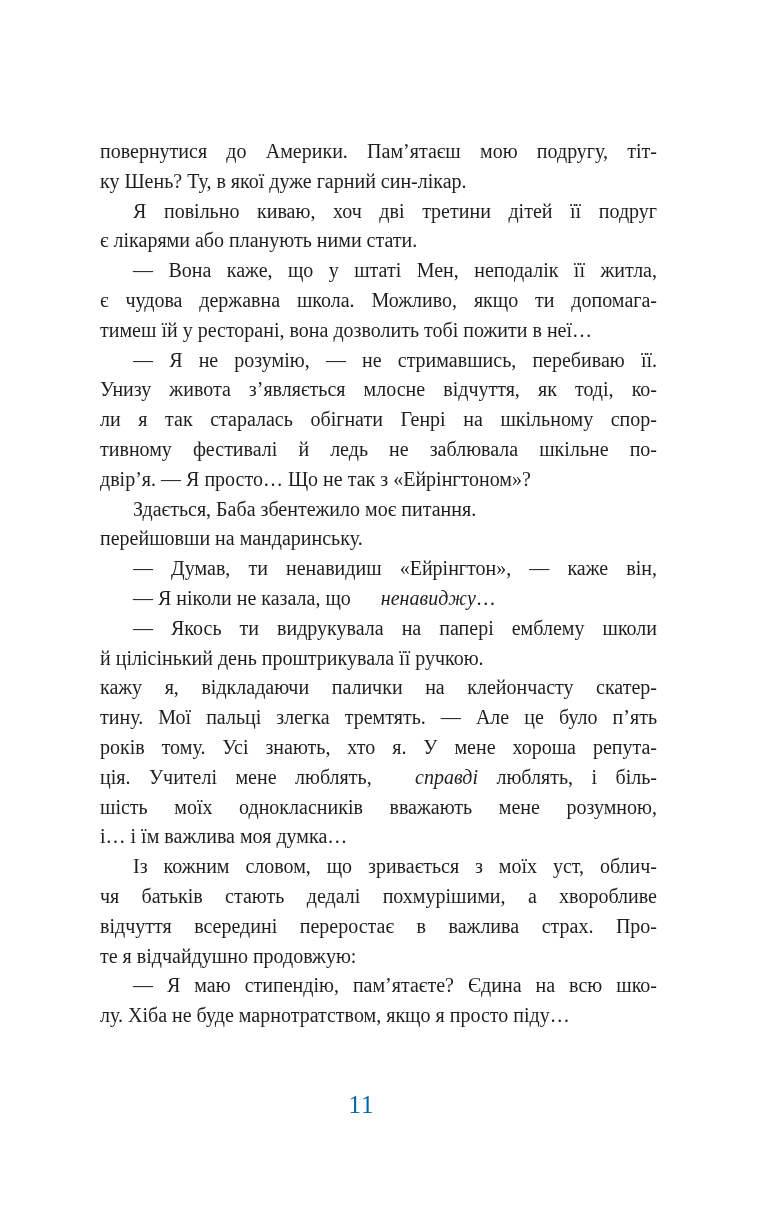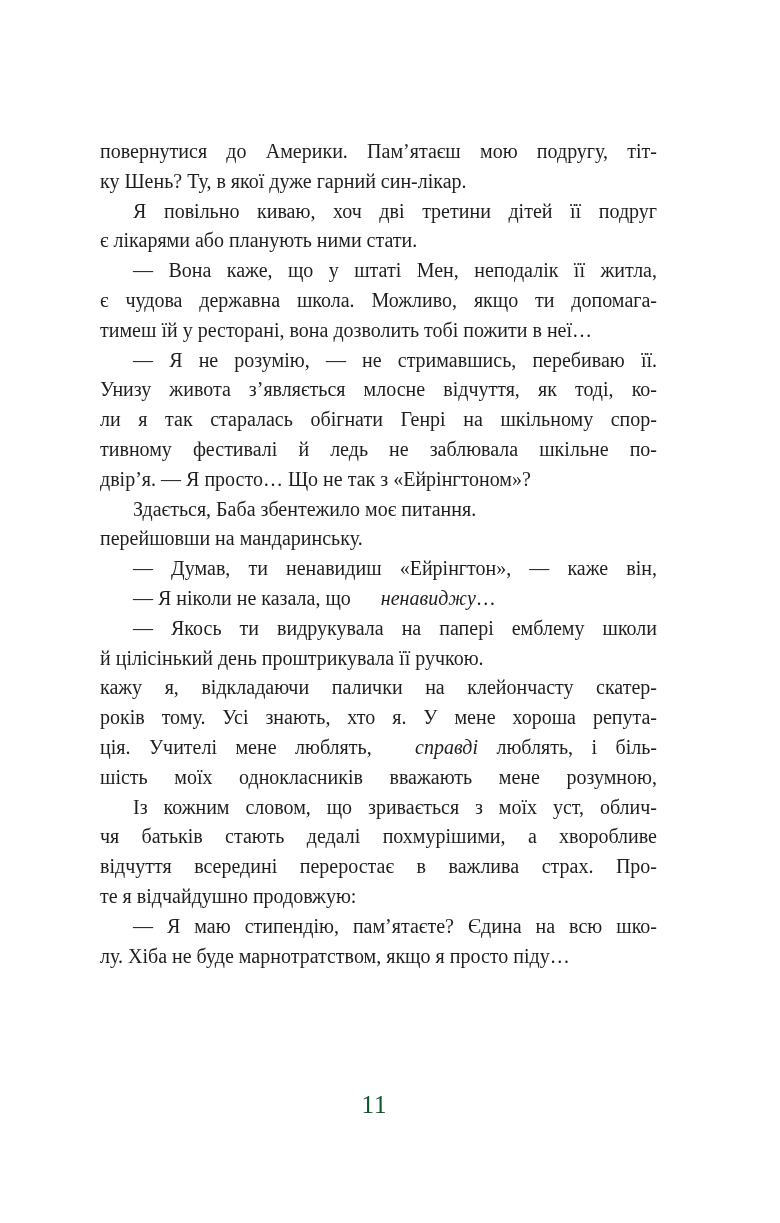--- a/index.html
+++ b/index.html
@@ -47,27 +47,27 @@
   }
   .line.indent {
     text-indent: 33px;
   }
   .line .em {
     font-style: italic;
     margin-left: 25px;
   }
   .folio {
     position: absolute;
-    left: 96px;
+    left: 83px;
     top: 1092px;
     width: 557px;
     text-align: center;
     font-size: 25px;
     line-height: 25px;
-    color: #14532d;
+    color: #0369a1;
     letter-spacing: 1px;
   }
 </style>
 </head>
 <body>
 
 <div class="page">
   <div class="text-column">
       <div class="paragraph">
         <div class="line"><span>повернутися до Америки. Пам’ятаєш мою подругу, тіт-</span></div>
@@ -98,23 +98,25 @@
       </div>
       <div class="paragraph">
         <div class="line last indent"><span>— Я ніколи не казала, що </span><span class="em">ненавиджу</span><span>…</span></div>
       </div>
       <div class="paragraph">
         <div class="line indent"><span>— Якось ти видрукувала на папері емблему школи</span></div>
         <div class="line last"><span>й цілісінький день проштрикувала її ручкою.</span></div>
       </div>
       <div class="paragraph">
         <div class="line"><span>кажу я, відкладаючи палички на клейончасту скатер-</span></div>
+        <div class="line"><span>тину. Мої пальці злегка тремтять. — Але це було п’ять</span></div>
         <div class="line"><span>років тому. Усі знають, хто я. У мене хороша репута-</span></div>
         <div class="line"><span>ція. Учителі мене люблять, </span><span class="em">справді</span><span> люблять, і біль-</span></div>
         <div class="line"><span>шість моїх однокласників вважають мене розумною,</span></div>
+        <div class="line last"><span>і… і їм важлива моя думка…</span></div>
       </div>
       <div class="paragraph">
         <div class="line indent"><span>Із кожним словом, що зривається з моїх уст, облич-</span></div>
         <div class="line"><span>чя батьків стають дедалі похмурішими, а хворобливе</span></div>
         <div class="line"><span>відчуття всередині переростає в важлива страх. Про-</span></div>
         <div class="line last"><span>те я відчайдушно продовжую:</span></div>
       </div>
       <div class="paragraph">
         <div class="line indent"><span>— Я маю стипендію, пам’ятаєте? Єдина на всю шко-</span></div>
         <div class="line last"><span>лу. Хіба не буде марнотратством, якщо я просто піду…</span></div>

